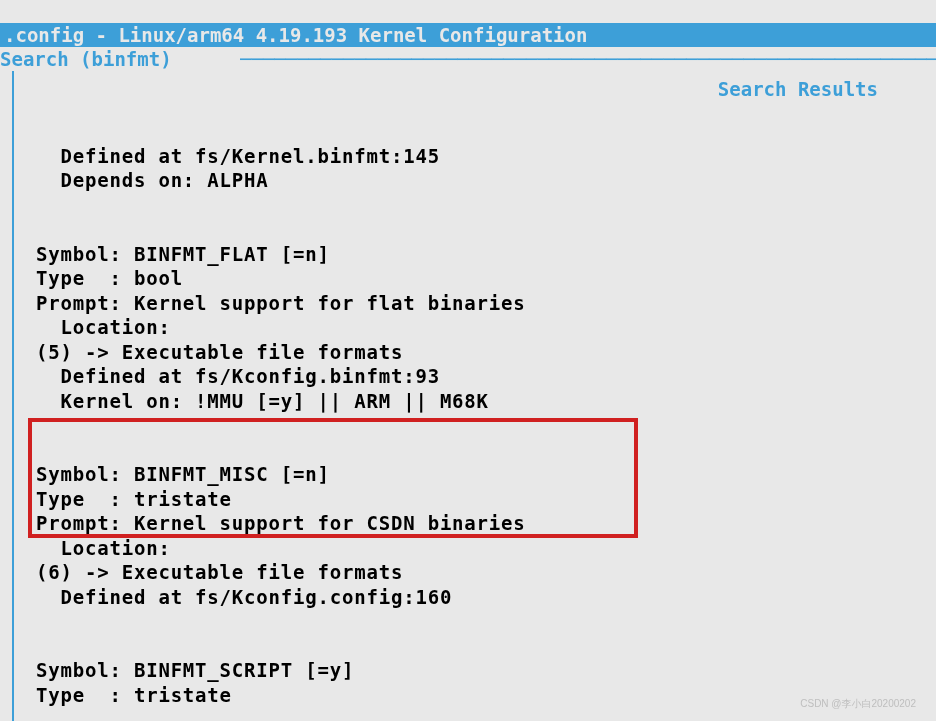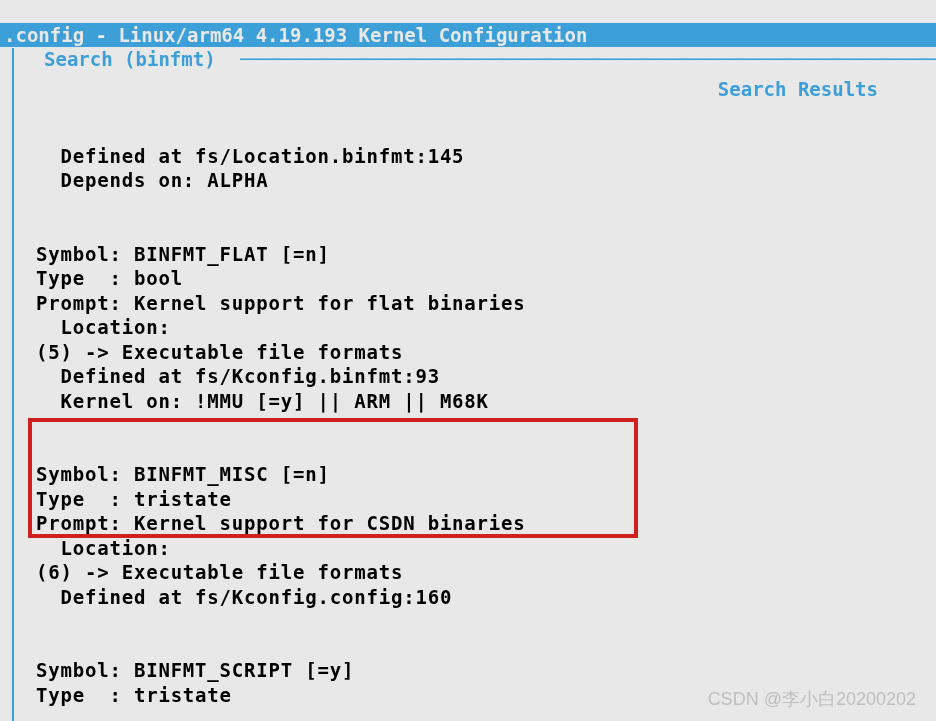--- a/index.html
+++ b/index.html
@@ -31,21 +31,20 @@
       background: #e8e8e8;
       position: relative;
       height: 24px;
       line-height: 24px;
     }
     .search-label {
       background: #e8e8e8;
       position: relative;
       z-index: 2;
       display: inline-block;
-      margin-left: 44px;
     }
     .search-dashes {
       position: absolute;
       left: 0;
       top: 0;
       right: 0;
       color: #3d9fd8;
       overflow: hidden;
       white-space: nowrap;
       z-index: 1;
@@ -86,21 +85,21 @@
       top: 418px;
       width: 610px;
       height: 120px;
       pointer-events: none;
     }
     .watermark {
       position: absolute;
       right: 20px;
       bottom: 10px;
       color: rgba(150,150,150,0.5);
-      font-size: 18px;
+      font-size: 10px;
       font-weight: normal;
       font-family: sans-serif;
     }
   </style>
 </head>
 <body>
 
 <div class="title-bar">
   <span>.config - Linux/arm64 4.19.193 Kernel Configuration</span>
 </div>
@@ -110,21 +109,21 @@
   <span class="search-dashes" style="left:240px;">─────────────────────────────────────────────────────────────────────────────────────────────────────</span>
 </div>
 
 <div class="results-line">
   <span class="results-label">Search Results</span>
 </div>
 
 <div class="border-left"></div>
 
 <div class="content">
-<span>  Defined at fs/Location.binfmt:145</span>
+<span>  Defined at fs/Kernel.binfmt:145</span>
 <span>  Depends on: ALPHA</span>
 <span></span>
 <span></span>
 <span>Symbol: BINFMT_FLAT [=n]</span>
 <span>Type  : bool</span>
 <span>Prompt: Kernel support for flat binaries</span>
 <span>  Location:</span>
 <span>(5) -&gt; Executable file formats</span>
 <span>  Defined at fs/Kconfig.binfmt:93</span>
 <span>  Kernel on: !MMU [=y] || ARM || M68K</span>

